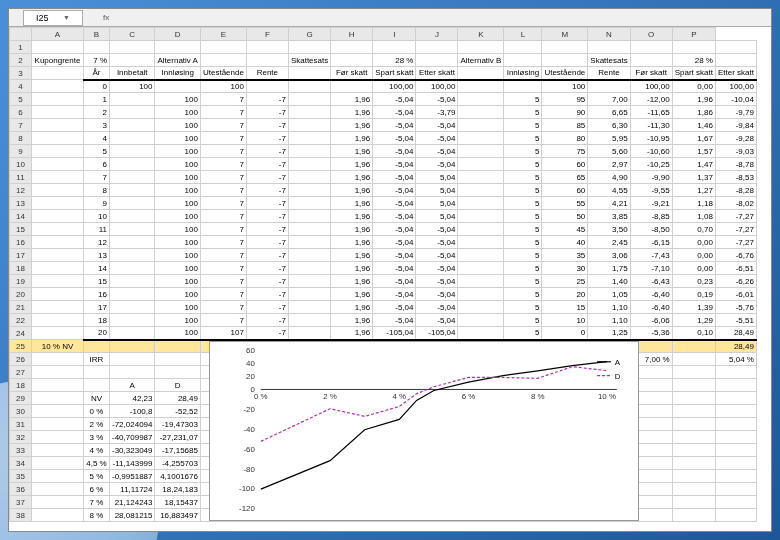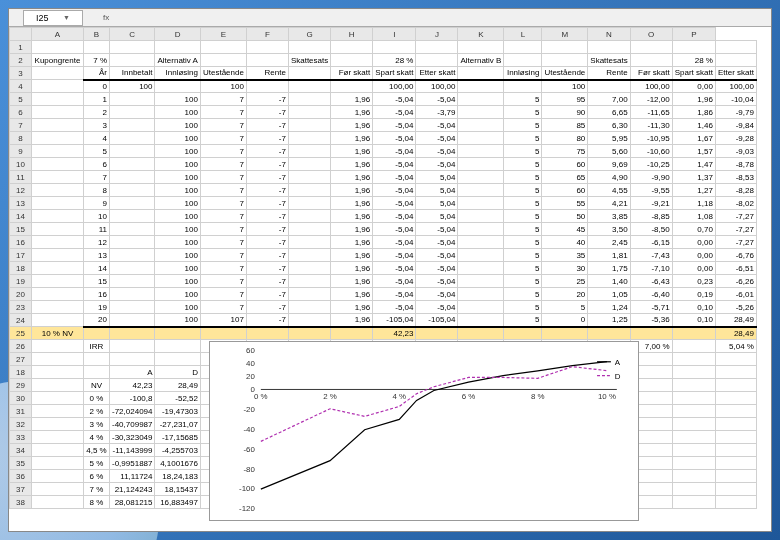--- a/index.html
+++ b/index.html
@@ -75,21 +75,21 @@
     background: #e8e8e8;
     text-align: center;
     font-weight: normal;
     color: #333;
   }
   th.rowhdr {
     width: 22px;
     text-align: center;
   }
   td.lbl { text-align: center; }
-  td.ctr { }
+  td.ctr { text-align: center; }
   .thick-top { border-top: 2px solid #000; }
   .thick-bottom { border-bottom: 2px solid #000; }
   .sel td, .sel th.rowhdr { background: #ffe69a; }
   .chart {
     position: absolute;
     left: 200px;
     top: 332px;
     width: 430px;
     height: 180px;
     background: #fff;
@@ -332,21 +332,21 @@
             <td>100</td>
             <td>7</td>
             <td>-7</td>
             <td></td>
             <td>1,96</td>
             <td>-5,04</td>
             <td>-5,04</td>
             <td></td>
             <td>5</td>
             <td>60</td>
-            <td>9,69</td>
+            <td>2,97</td>
             <td>-10,25</td>
             <td>1,47</td>
             <td>-8,78</td>
           </tr>
           <tr>
             <th class="rowhdr">11</th>
             <td></td>
             <td>7</td>
             <td></td>
             <td>100</td>
@@ -472,21 +472,21 @@
             <td>100</td>
             <td>7</td>
             <td>-7</td>
             <td></td>
             <td>1,96</td>
             <td>-5,04</td>
             <td>-5,04</td>
             <td></td>
             <td>5</td>
             <td>35</td>
-            <td>1,81</td>
+            <td>3,06</td>
             <td>-7,43</td>
             <td>0,00</td>
             <td>-6,76</td>
           </tr>
           <tr>
             <th class="rowhdr">18</th>
             <td></td>
             <td>14</td>
             <td></td>
             <td>100</td>
@@ -538,38 +538,58 @@
             <td>-5,04</td>
             <td></td>
             <td>5</td>
             <td>20</td>
             <td>1,05</td>
             <td>-6,40</td>
             <td>0,19</td>
             <td>-6,01</td>
           </tr>
           <tr>
-            <th class="rowhdr">23</th>
-            <td></td>
-            <td>19</td>
-            <td></td>
-            <td>100</td>
-            <td>7</td>
-            <td>-7</td>
-            <td></td>
-            <td>1,96</td>
-            <td>-5,04</td>
-            <td>-5,04</td>
-            <td></td>
-            <td>5</td>
-            <td>5</td>
-            <td>1,24</td>
-            <td>-5,71</td>
-            <td>0,10</td>
-            <td>-5,26</td>
+            <th class="rowhdr">21</th>
+            <td></td>
+            <td>17</td>
+            <td></td>
+            <td>100</td>
+            <td>7</td>
+            <td>-7</td>
+            <td></td>
+            <td>1,96</td>
+            <td>-5,04</td>
+            <td>-5,04</td>
+            <td></td>
+            <td>5</td>
+            <td>15</td>
+            <td>1,10</td>
+            <td>-6,40</td>
+            <td>1,39</td>
+            <td>-5,76</td>
+          </tr>
+          <tr>
+            <th class="rowhdr">22</th>
+            <td></td>
+            <td>18</td>
+            <td></td>
+            <td>100</td>
+            <td>7</td>
+            <td>-7</td>
+            <td></td>
+            <td>1,96</td>
+            <td>-5,04</td>
+            <td>-5,04</td>
+            <td></td>
+            <td>5</td>
+            <td>10</td>
+            <td>1,10</td>
+            <td>-6,06</td>
+            <td>1,29</td>
+            <td>-5,51</td>
           </tr>
           <tr>
             <th class="rowhdr">24</th>
             <td></td>
             <td class="thick-bottom">20</td>
             <td class="thick-bottom"></td>
             <td class="thick-bottom">100</td>
             <td class="thick-bottom">107</td>
             <td class="thick-bottom">-7</td>
             <td class="thick-bottom"></td>

